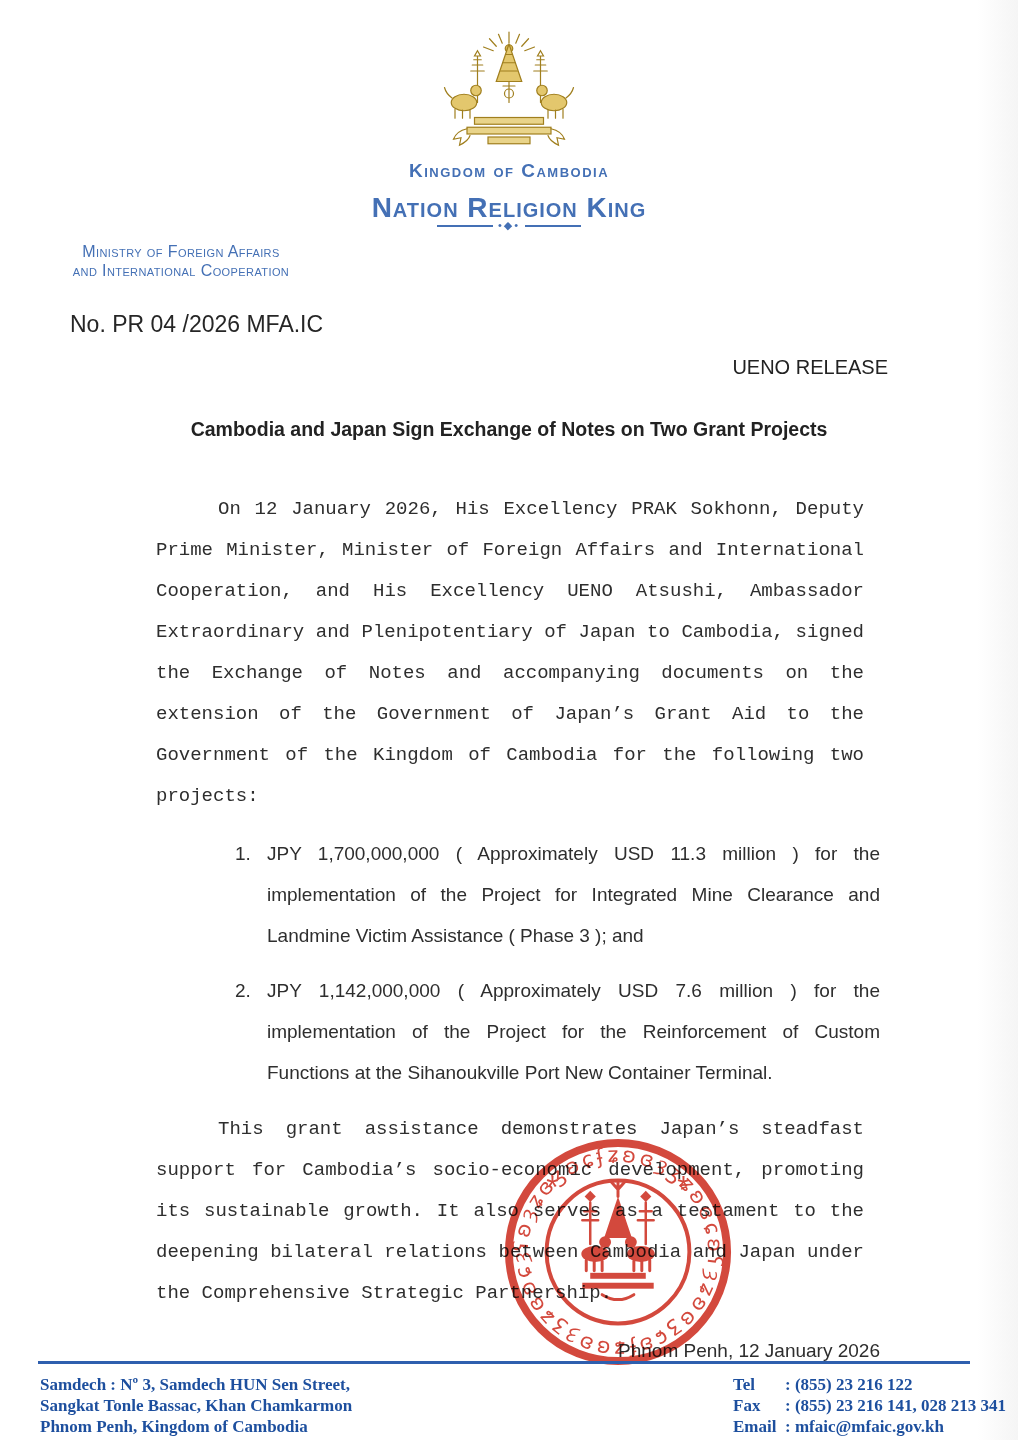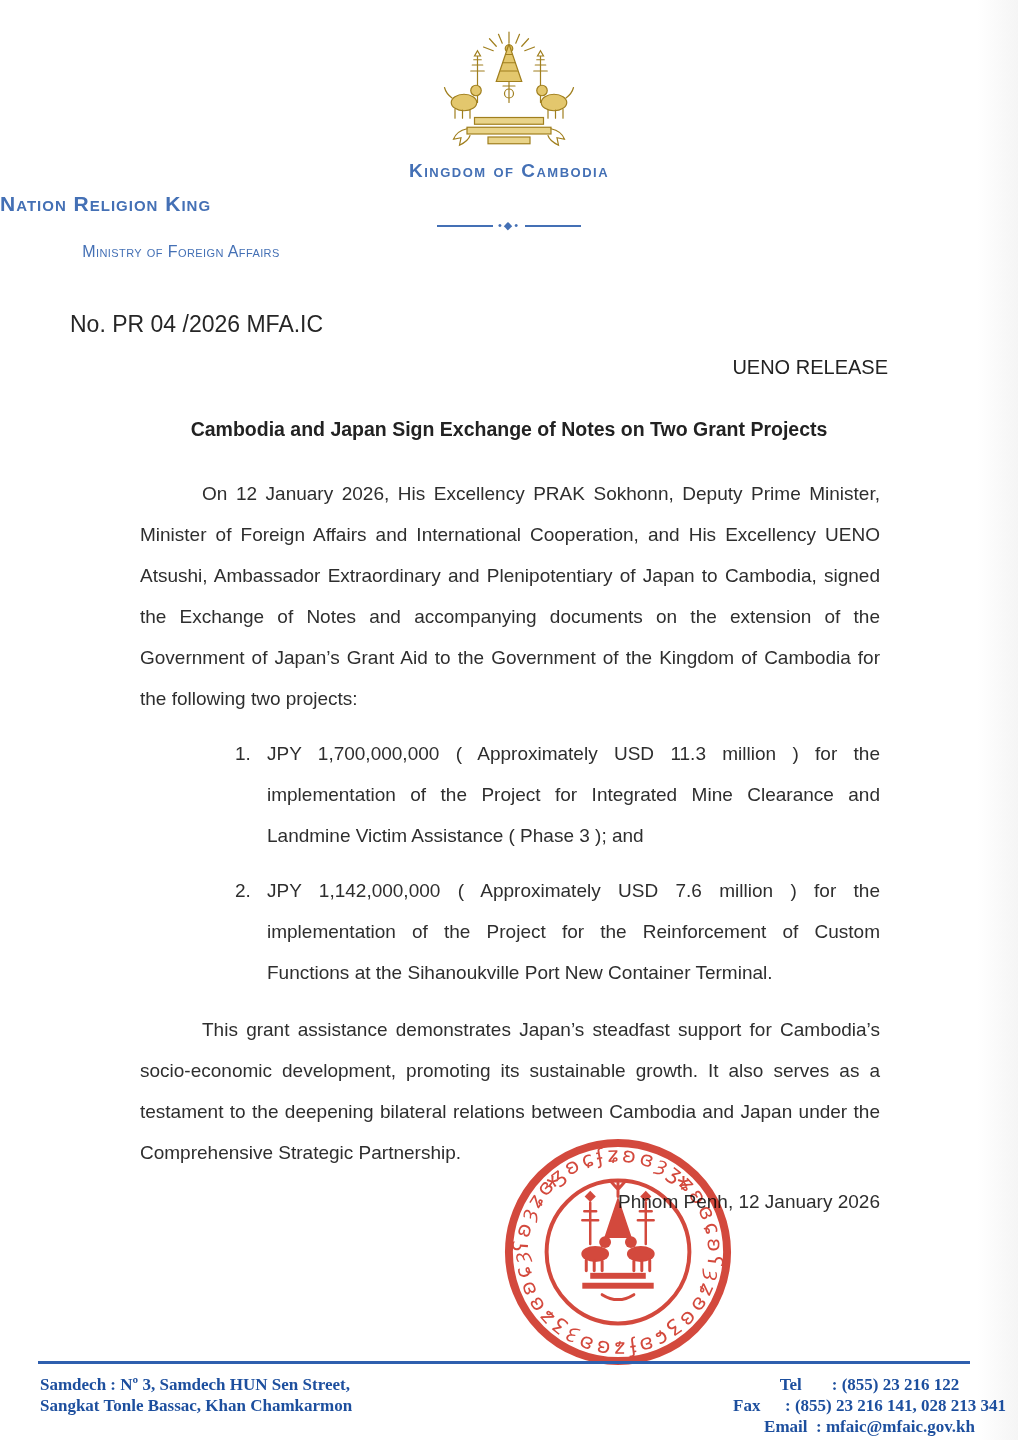--- a/index.html
+++ b/index.html
@@ -8,53 +8,53 @@
     background:linear-gradient(to right,#ffffff 0 96%,#f5f5f5 100%);
     font-family:"Liberation Sans",sans-serif;color:#2e2e2e;
   }
   
   .emblem{position:absolute;left:434px;top:26px;width:150px;height:132px;}
   .kingdom-line{
     position:absolute;left:0;top:160px;width:100%;text-align:center;
     font-variant:small-caps;font-weight:bold;font-size:19px;letter-spacing:1.5px;color:#4470b5;
   }
   .motto-line{
-    position:absolute;left:0;top:192px;width:100%;text-align:left;
-    font-variant:small-caps;font-weight:bold;font-size:21px;letter-spacing:1px;color:#4470b5;
+    position:absolute;left:0;top:192px;width:100%;text-align:center;
+    font-variant:small-caps;font-weight:bold;font-size:28px;letter-spacing:1px;color:#4470b5;
   }
   .divider{position:absolute;left:0;top:216px;width:100%;text-align:center;color:#4470b5;}
   .div-line{display:inline-block;width:56px;height:2px;background:#4470b5;vertical-align:middle;margin:0 5px;}
   .div-orn{display:inline-block;font-size:11px;vertical-align:middle;letter-spacing:2px;}
   .ministry{
     position:absolute;left:26px;top:242px;width:310px;text-align:center;
     color:#4470b5;font-weight:normal;font-variant:small-caps;font-size:16px;line-height:19px;letter-spacing:.4px;
   }
   
   .refnum{position:absolute;left:70px;top:311px;font-size:23px;color:#262626;}
   .kicker{position:absolute;right:130px;top:356px;font-size:20px;color:#222;}
   .title{position:absolute;left:0;top:418px;width:100%;text-align:center;font-size:19.5px;font-weight:bold;color:#222;margin:0;}
   
   .body{position:absolute;left:140px;top:473px;width:740px;font-size:19px;line-height:41px;text-align:justify;}
-  .para{margin:0;text-indent:62px;}
+  .para{margin:16px;text-indent:62px;font-family:Liberation Mono, monospace;}
   .para2{margin-top:16px;}
   .doclist{list-style:none;margin:12px 0 0 95px;padding:0;}
   .doclist li{position:relative;padding-left:32px;margin-top:14px;text-align:justify;}
   .doclist .num{position:absolute;left:0;top:0;}
   .dateline{margin-top:8px;text-align:right;}
   
   .seal{position:absolute;left:499px;top:1133px;width:238px;height:238px;mix-blend-mode:multiply;opacity:.92;}
   
   .footer-rule{position:absolute;left:38px;top:1361px;width:932px;height:3px;background:#2e5fae;}
   .footer{
     position:absolute;left:0;top:1372px;width:100%;
     font-family:"Liberation Serif",serif;font-weight:bold;color:#1d4f9e;font-size:17px;line-height:21px;
   }
   .addr{position:absolute;left:40px;top:2px;}
   .contacts{position:absolute;left:733px;top:2px;}
-  .c-row{display:flex;justify-content:center;}
+  .c-row{display:flex;}
   .c-label{width:52px;}
 </style>
 </head>
 <body>
 
 <div class="page">
 
   <div class="emblem">
     <svg width="150" height="132" viewBox="0 0 200 176" xmlns="http://www.w3.org/2000/svg">
       <g stroke="#a07f1e" stroke-width="1.6" fill="none" stroke-linecap="round">
@@ -91,20 +91,21 @@
 
   <div class="kingdom-line">Kingdom of Cambodia</div>
   <div class="motto-line">Nation Religion King</div>
 
   <div class="divider">
     <span class="div-line"></span><span class="div-orn">•◆•</span><span class="div-line"></span>
   </div>
 
   <div class="ministry">
     <div>Ministry of Foreign Affairs</div>
+    <div>and International Cooperation</div>
   </div>
 
   <div class="refnum">No. PR 04 /2026 MFA.IC</div>
   <div class="kicker">UENO RELEASE</div>
   <h1 class="title">Cambodia and Japan Sign Exchange of Notes on Two Grant Projects</h1>
 
   <div class="body">
     <p class="para">On 12 January 2026, His Excellency PRAK Sokhonn, Deputy Prime Minister, Minister of Foreign Affairs and International Cooperation, and His Excellency UENO Atsushi, Ambassador Extraordinary and Plenipotentiary of Japan to Cambodia, signed the Exchange of Notes and accompanying documents on the extension of the Government of Japan’s Grant Aid to the Government of the Kingdom of Cambodia for the following two projects:</p>
     <ol class="doclist">
       <li>
@@ -155,20 +156,21 @@
       </g>
     </svg>
   </div>
 
   <div class="footer-rule"></div>
 
   <div class="footer">
     <div class="addr">
       <div><span>Samdech : Nº 3, </span><span>Samdech HUN Sen</span><span> Street,</span></div>
       <div>Sangkat Tonle Bassac, Khan Chamkarmon</div>
+      <div>Phnom Penh, Kingdom of Cambodia</div>
     </div>
     <div class="contacts">
       <div class="c-row">
         <span class="c-label">Tel</span>
           <span>: (855) 23 216 122</span>
       </div>
       <div class="c-row">
         <span class="c-label">Fax</span>
           <span>: (855) 23 216 141, 028 213 341</span>
       </div>

